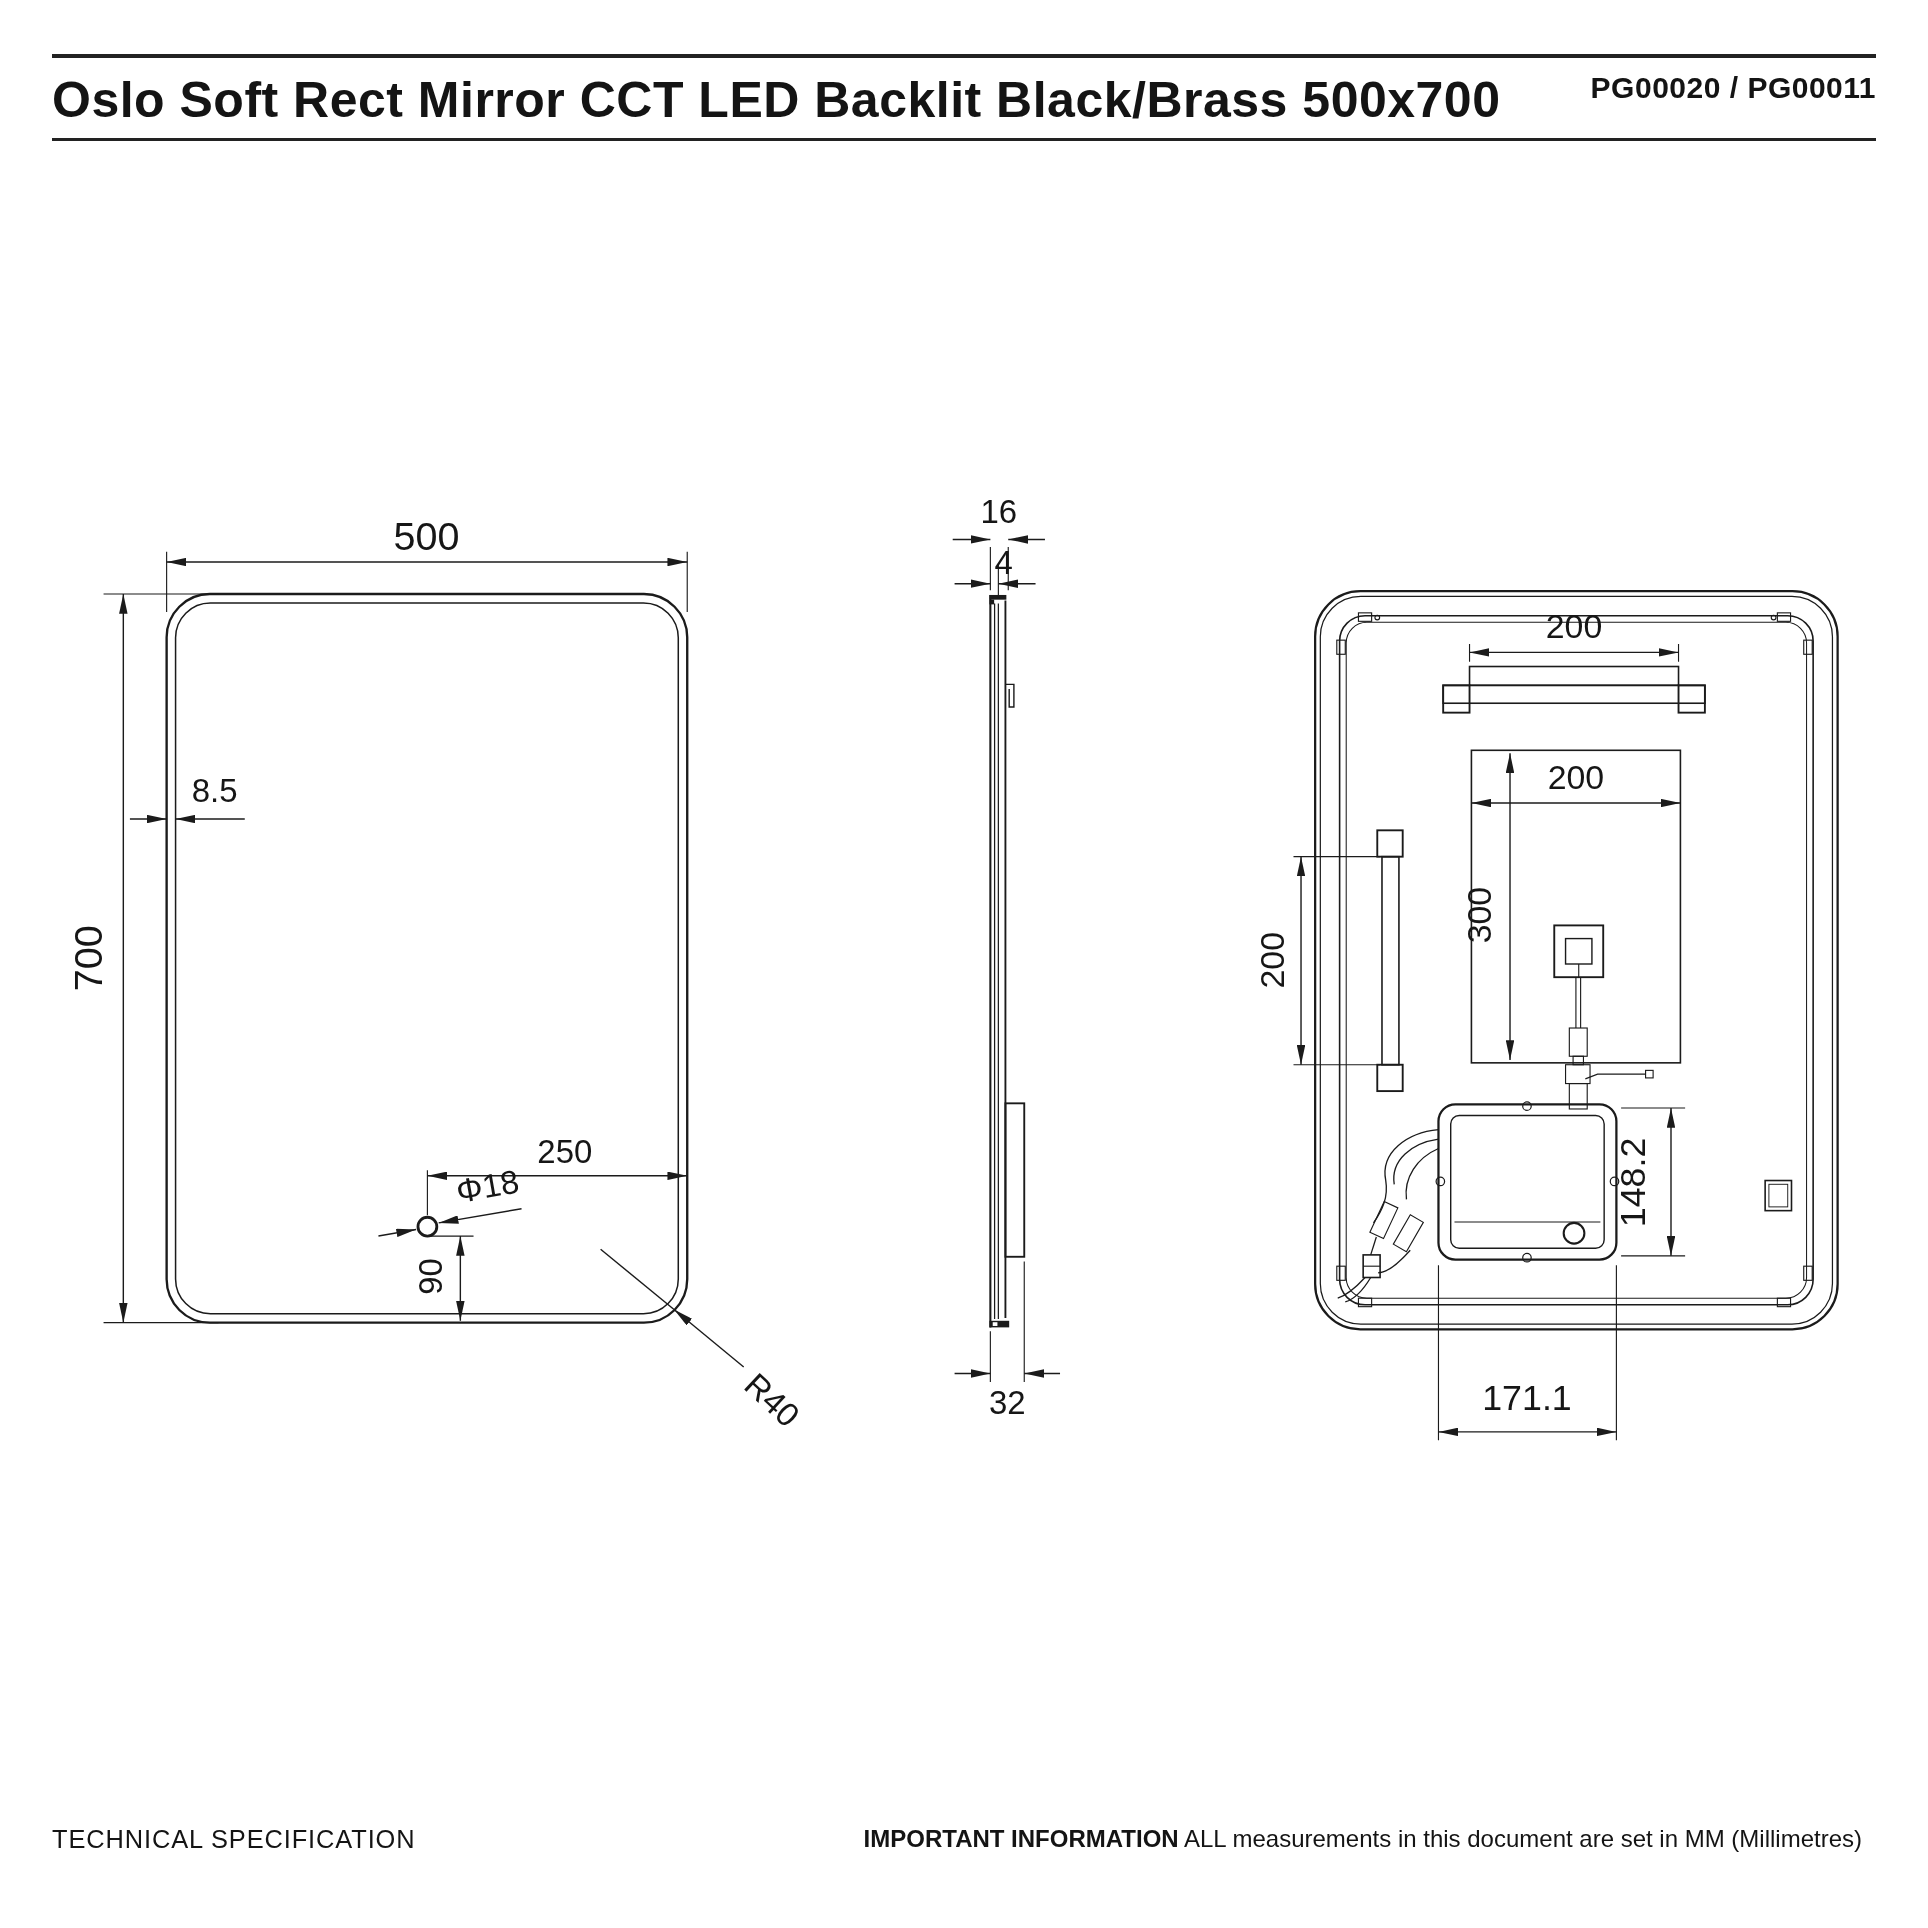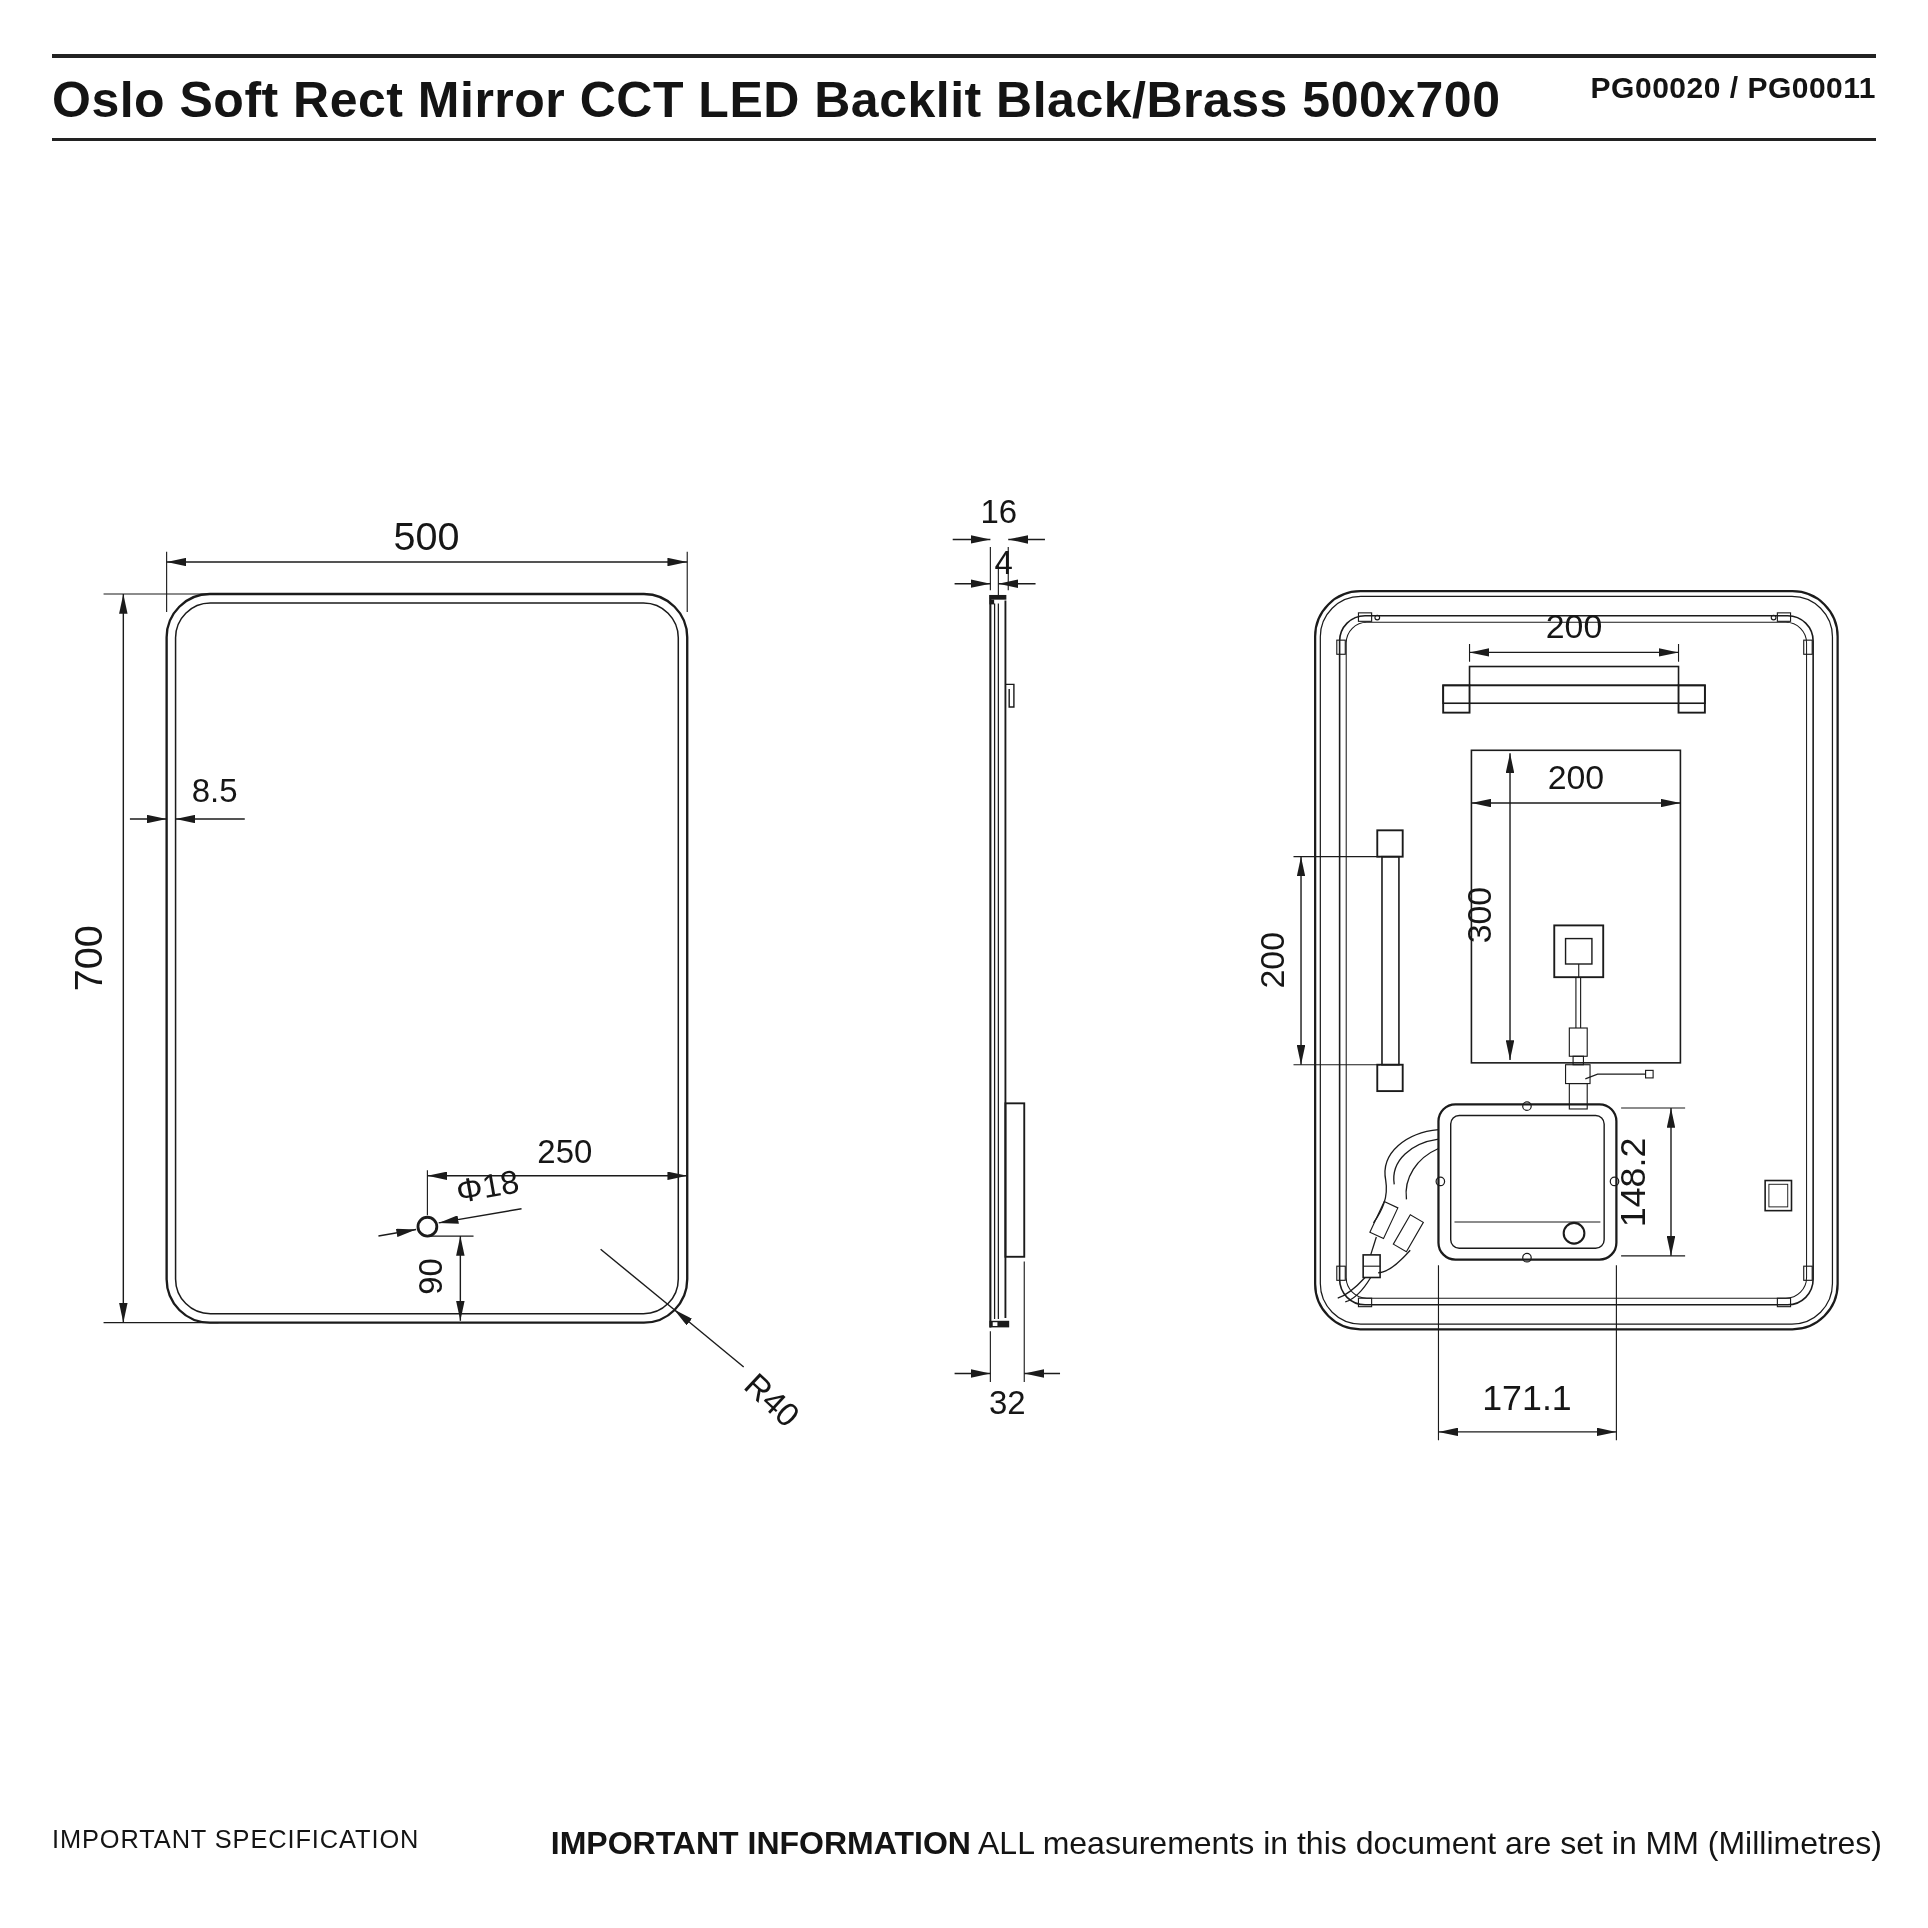--- a/index.html
+++ b/index.html
@@ -3,21 +3,21 @@
 <meta charset="utf-8">
 <style>
   html,body{margin:0;padding:0;background:#ffffff;}
   body{width:1928px;height:1928px;position:relative;font-family:"Liberation Sans",sans-serif;color:#141414;overflow:hidden;}
   .rule{position:absolute;left:52px;right:52px;background:#222;}
   #rule-top{top:54px;height:3.8px;}
   #rule-mid{top:138px;height:2.8px;}
   #title{position:absolute;left:52px;top:71px;font-size:50px;font-weight:600;letter-spacing:0.5px;white-space:nowrap;}
   #code{position:absolute;right:52px;top:71px;font-size:30px;font-weight:600;letter-spacing:0.5px;white-space:nowrap;}
   #footer-left{position:absolute;left:52px;top:1825px;font-size:25.4px;letter-spacing:0.9px;}
-  #footer-right{position:absolute;right:46px;top:1825px;font-size:32px;white-space:nowrap;}
+  #footer-right{position:absolute;right:66px;top:1825px;font-size:24px;white-space:nowrap;}
   #footer-right .b{font-weight:700;}
   svg{position:absolute;left:0;top:0;}
   svg text{font-family:"Liberation Sans",sans-serif;fill:#161616;}
   .ln{stroke:#1b1b1b;fill:none;}
   .thin{stroke-width:1.2;}
   .dim{stroke-width:1.5;}
   .med{stroke-width:1.7;}
   .out{stroke-width:2.5;}
   .t35{font-size:35px;}
   .t36{font-size:36px;}
@@ -201,15 +201,15 @@
       <path class="ln" stroke-width="1.4" d="M1462,1314 L1456,1333"></path>
       <path class="ln" stroke-width="1.4" d="M1498,1328 C1482,1346 1472,1352 1464,1352"></path>
       <rect class="ln med" x="1448" y="1333" width="18" height="24"></rect>
       <path class="ln thin" d="M1448,1345 H1466"></path>
       <path class="ln" stroke-width="1.4" d="M1450,1357 C1438,1370 1430,1376 1421,1379"></path>
       <path class="ln" stroke-width="1.4" d="M1456,1357 C1447,1372 1439,1380 1429,1383"></path>
     </g>
   </g>
 </svg>
 
-<div id="footer-left">IMPORTANT SPECIFICATION</div>
+<div id="footer-left">TECHNICAL SPECIFICATION</div>
 <div id="footer-right"><span class="b">IMPORTANT INFORMATION</span><span> ALL measurements in this document are set in MM (Millimetres)</span></div>
 
 
 </body></html>

